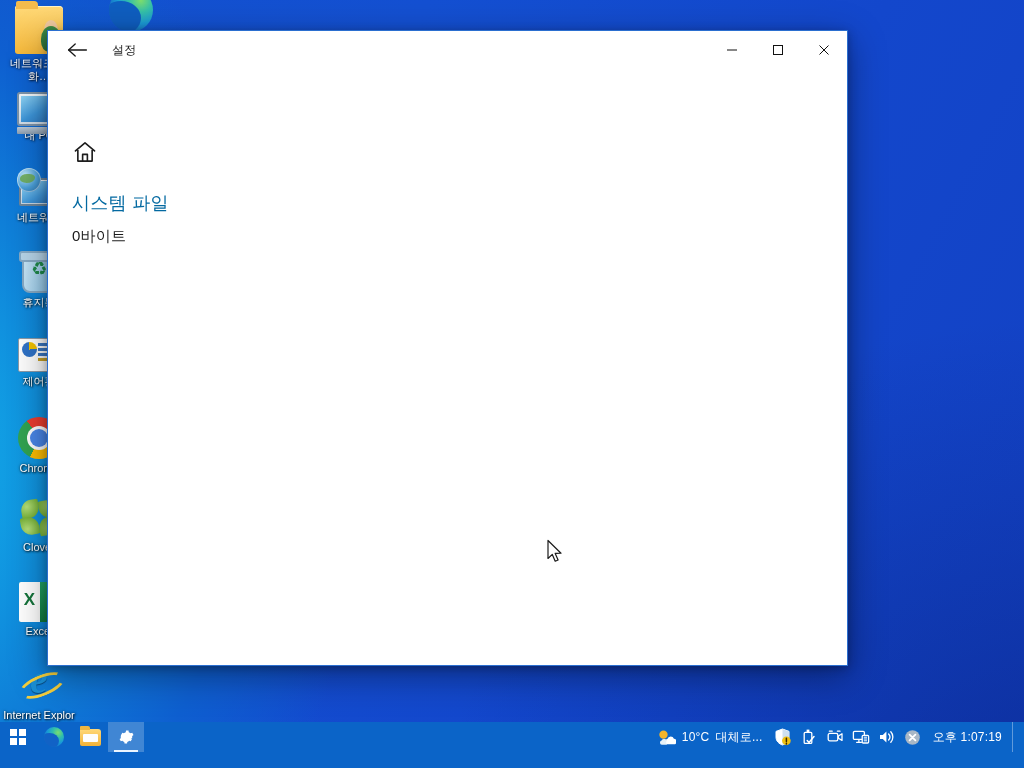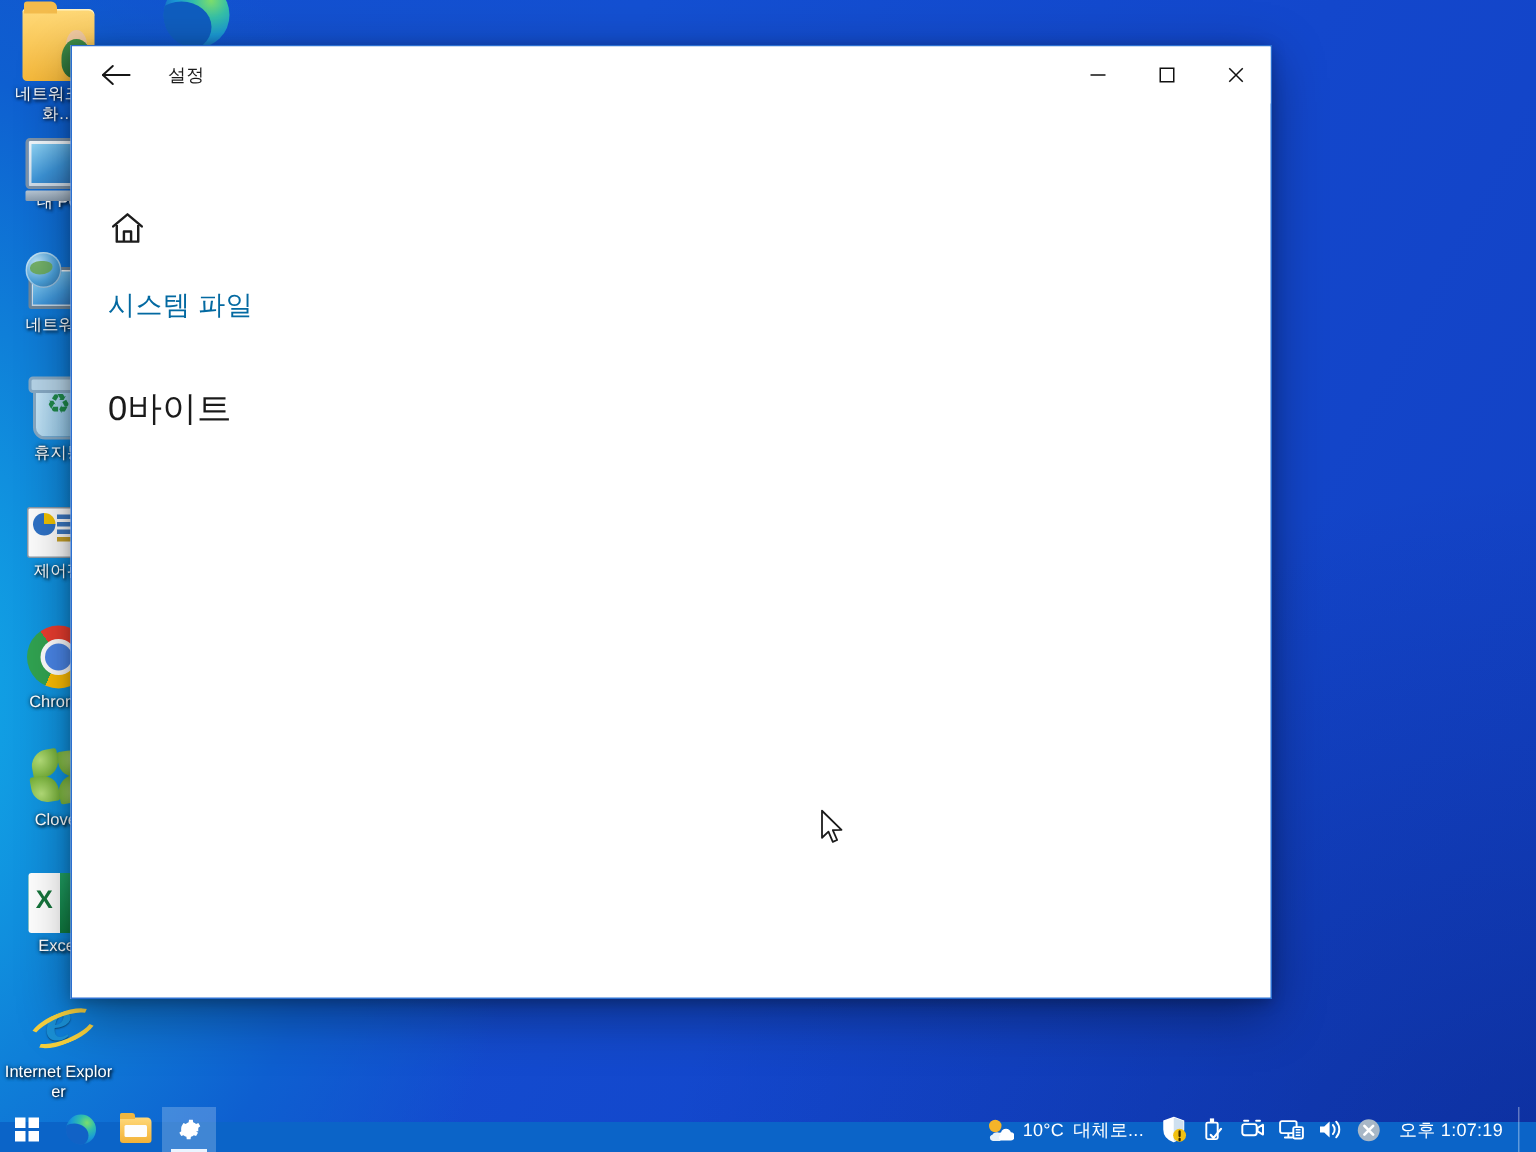--- a/index.html
+++ b/index.html
@@ -377,24 +377,24 @@
     padding: 26px 0 0 24px;
     max-width: 470px;
   }
   .section-heading {
     font-size: 18px;
     font-weight: 400;
     color: #0369a1;
     letter-spacing: .3px;
   }
   .usage-value {
-    font-size: 23px;
+    font-size: 15px;
     font-weight: 400;
     color: #1a1a1a;
-    margin-top: 42px;
+    margin-top: 12px;
     letter-spacing: .2px;
   }
   .usage-desc {
     font-size: 12px;
     line-height: 19px;
     color: #1f1f1f;
     margin-top: 10px;
     max-width: 444px;
   }
 
@@ -405,24 +405,24 @@
     top: 539px;
     z-index: 60;
     pointer-events: none;
   }
 
   
   #taskbar {
     position: absolute;
     left: 0; bottom: 0;
     width: 1024px;
-    height: 20px;
+    height: 46px;
     background: #0b64c8;
     display: flex;
-    align-items: flex-end;
+    align-items: flex-start;
     z-index: 50;
   }
   .tb-left { display: flex; align-items: center; height: 30px; }
   .tb-btn {
     width: 36px;
     height: 30px;
     display: flex;
     align-items: center;
     justify-content: center;
     position: relative;

